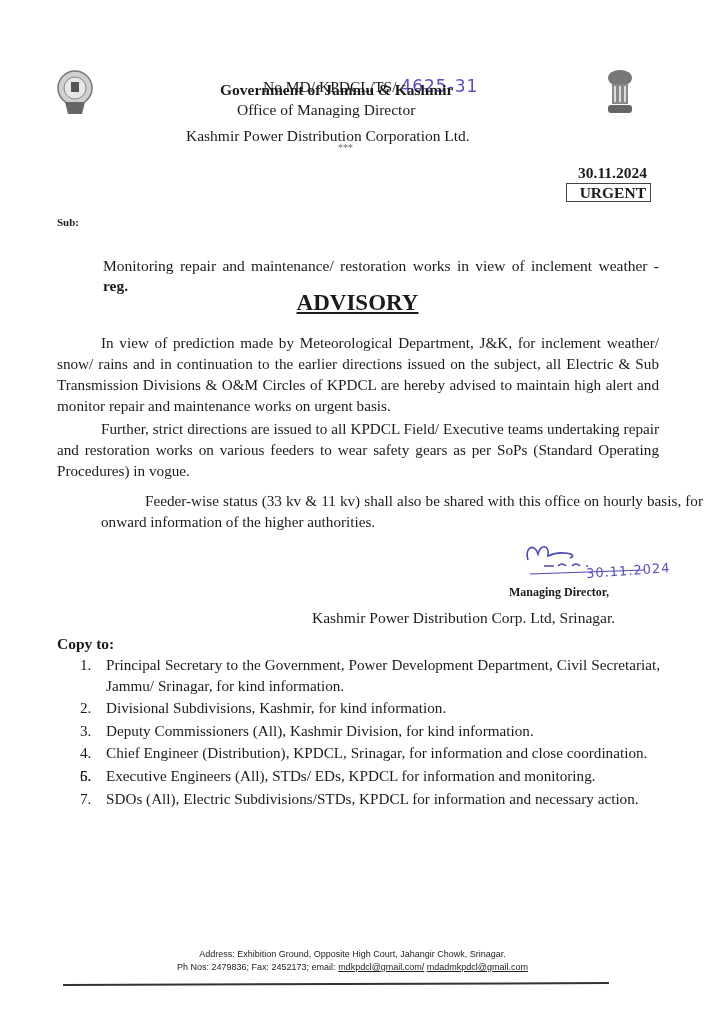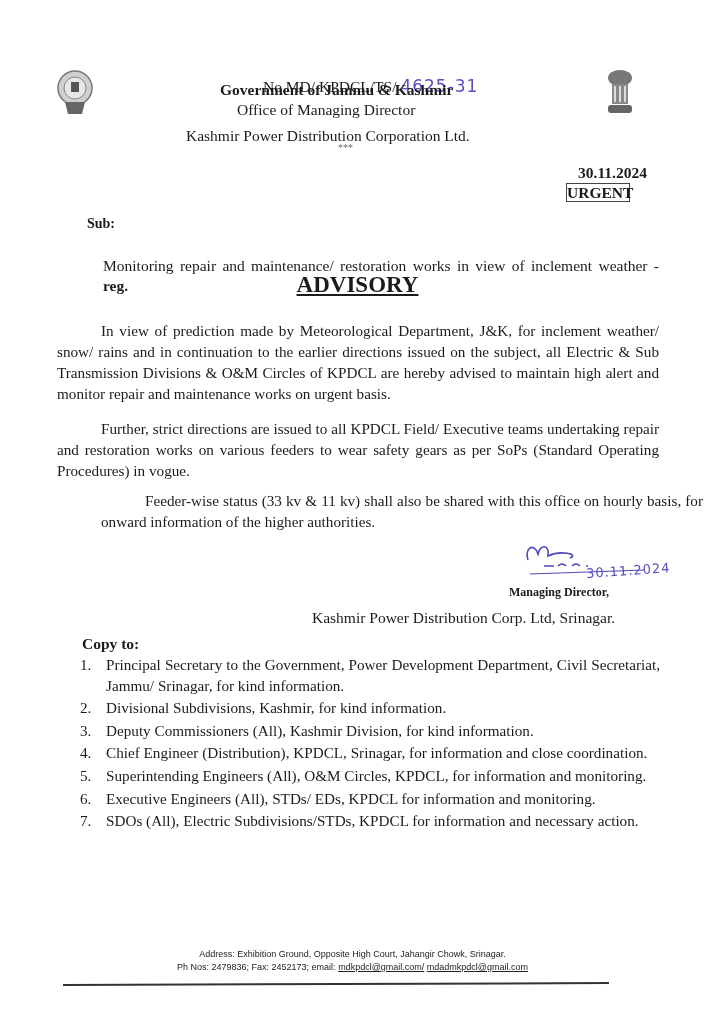--- a/index.html
+++ b/index.html
@@ -47,52 +47,52 @@
 <div class="hdr-line" style="left:263px;top:76px;">
   <span>No.MD/ KPDCL/TS/</span>
   <span class="hw">4625-31</span>
 </div>
 <div class="hdr-line b" style="left:220px;top:80px;">Government of Jammu &amp; Kashmir</div>
 <div class="hdr-line" style="left:237px;top:100px;">Office of Managing Director</div>
 <div class="hdr-line" style="left:186px;top:120px;margin-top:6px;">Kashmir Power Distribution Corporation Ltd.</div>
 <div class="hdr-line" style="left:338px;top:138px;font-size:10px;color:#666;">***</div>
 
 <div class="abs b" style="left:578px;top:164px;font-size:15.5px;">30.11.2024</div>
-<div class="abs b" style="left:566px;top:183px;width:64px;height:19px;border:1px solid #444;text-align:right;padding-right:4px;box-sizing:border-box;font-size:15.5px;line-height:18px;">URGENT</div>
+<div class="abs b" style="left:566px;top:183px;width:85px;height:19px;border:1px solid #444;text-align:right;padding-right:4px;box-sizing:border-box;font-size:15.5px;line-height:18px;">URGENT</div>
 
-<div class="abs" style="left:57px;top:216px;font-size:14px;font-weight:bold;margin-left:30px;">Sub:</div>
+<div class="abs" style="left:57px;top:216px;font-size:11px;font-weight:bold;">Sub:</div>
 <div class="abs" style="left:103px;top:216px;width:556px;font-size:15.5px;line-height:20px;text-align:justify;text-align-last:left;margin-top:40px;">
   <span>Monitoring repair and maintenance/ restoration works in view of inclement weather -</span>
   <span class="b">reg.</span>
 </div>
 
-<div class="abs b" style="left:0;width:715px;text-align:center;top:272px;font-size:23px;text-decoration:underline;">ADVISORY</div>
+<div class="abs b" style="left:0;width:715px;text-align:center;top:290px;font-size:23px;text-decoration:underline;">ADVISORY</div>
 
-<p class="para" style="top:320px;">In view of prediction made by Meteorological Department, J&amp;K, for inclement weather/ snow/ rains and in continuation to the earlier directions issued on the subject, all Electric &amp; Sub Transmission Divisions &amp; O&amp;M Circles of KPDCL are hereby advised to maintain high alert and monitor repair and maintenance works on urgent basis.</p>
+<p class="para" style="top:332px;">In view of prediction made by Meteorological Department, J&amp;K, for inclement weather/ snow/ rains and in continuation to the earlier directions issued on the subject, all Electric &amp; Sub Transmission Divisions &amp; O&amp;M Circles of KPDCL are hereby advised to maintain high alert and monitor repair and maintenance works on urgent basis.</p>
 <p class="para" style="top:418px;">Further, strict directions are issued to all KPDCL Field/ Executive teams undertaking repair and restoration works on various feeders to wear safety gears as per SoPs (Standard Operating Procedures) in vogue.</p>
 <p class="para" style="top:490px;margin-left:44px;">Feeder-wise status (33 kv &amp; 11 kv) shall also be shared with this office on hourly basis, for onward information of the higher authorities.</p>
 
 <div class="abs" style="left:520px;top:540px;width:140px;height:46px;">
   <svg width="140" height="46" viewBox="0 0 140 46">
     <path d="M8 20 C4 8, 14 2, 18 14 C20 4, 30 4, 28 16 C40 10, 60 14, 50 18" fill="none" stroke="#4d48b8" stroke-width="1.6"></path>
     <path d="M24 26 L34 26 M38 26 q4 -4 8 0 M52 26 q4 -4 8 0 M66 26 l2 0" fill="none" stroke="#4d48b8" stroke-width="1.6"></path>
     <line x1="10" y1="34" x2="125" y2="30" stroke="#4d48b8" stroke-width="1.2"></line>
   </svg>
 </div>
 <div class="abs hw" style="left:586px;top:563px;font-size:13px;transform:rotate(-4deg);">30.11.2024</div>
 <div class="abs b" style="left:509px;top:585px;font-size:12px;">Managing Director,</div>
 <div class="abs" style="left:312px;top:609px;font-size:15.5px;">Kashmir Power Distribution Corp. Ltd, Srinagar.</div>
 
-<div class="abs b" style="left:57px;top:635px;font-size:15.5px;margin-left:25px;">Copy to:</div>
+<div class="abs b" style="left:57px;top:635px;font-size:15.5px;">Copy to:</div>
 <ul class="list" style="top:655px;">
   <li><span class="num">1.</span><span>Principal Secretary to the Government, Power Development Department, Civil Secretariat, Jammu/ Srinagar, for kind information.</span></li>
   <li><span class="num">2.</span><span>Divisional Subdivisions, Kashmir, for kind information.</span></li>
   <li><span class="num">3.</span><span>Deputy Commissioners (All), Kashmir Division, for kind information.</span></li>
   <li><span class="num">4.</span><span>Chief Engineer (Distribution), KPDCL, Srinagar, for information and close coordination.</span></li>
-  <li><span class="num">5.</span><span>Superintending Engineers (All), O&amp;M Circles, KPDCL, for information and monitoring.</span></li>
+  <li><span class="num">5.</span></li>
   <li><span class="num">6.</span><span>Executive Engineers (All), STDs/ EDs, KPDCL for information and monitoring.</span></li>
   <li><span class="num">7.</span><span>SDOs (All), Electric Subdivisions/STDs, KPDCL for information and necessary action.</span></li>
 </ul>
 
 <div class="footer" style="top:948px;left:-5px;">Address: Exhibition Ground, Opposite High Court, Jahangir Chowk, Srinagar.</div>
 <div class="footer" style="top:961px;left:-5px;">
   <span>Ph Nos: 2479836; Fax: 2452173; email:</span>
   <u>mdkpdcl@gmail.com/</u>
   <u>mdadmkpdcl@gmail.com</u>
 </div>

